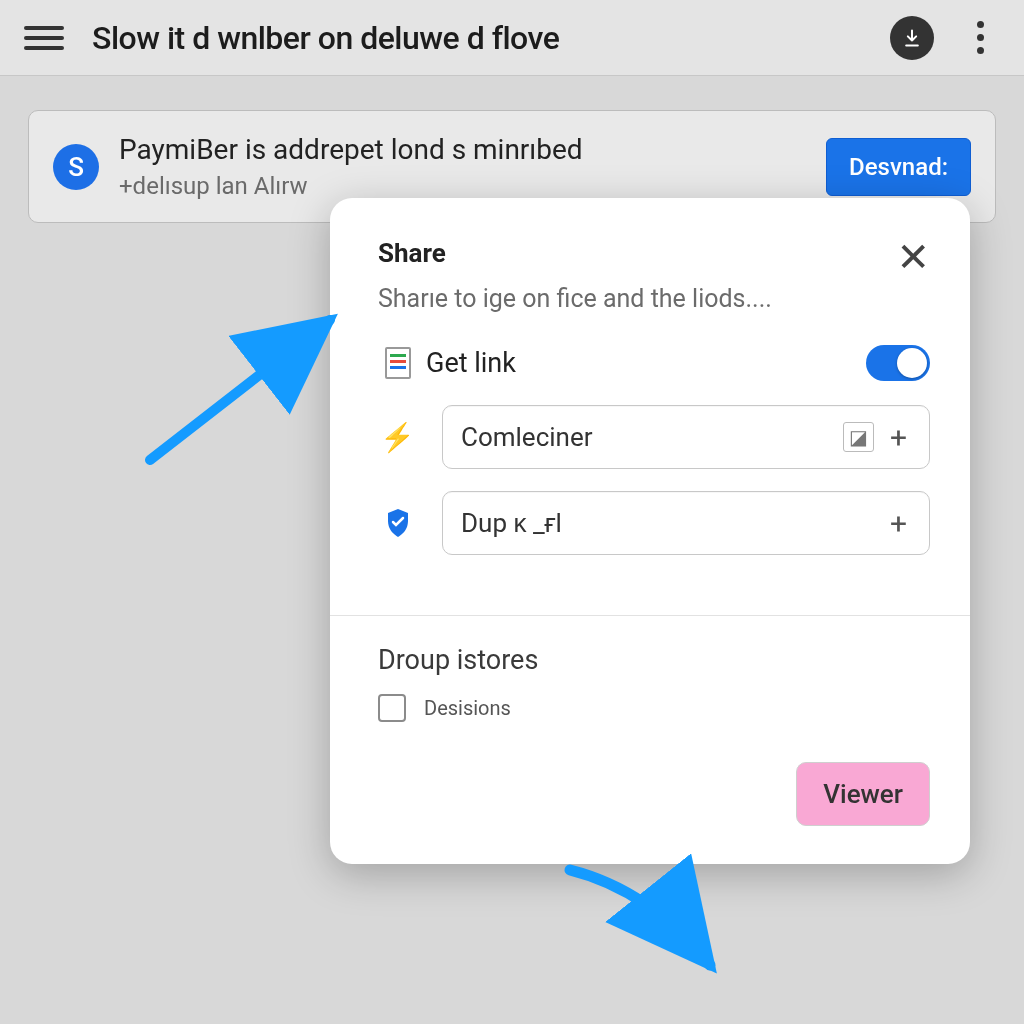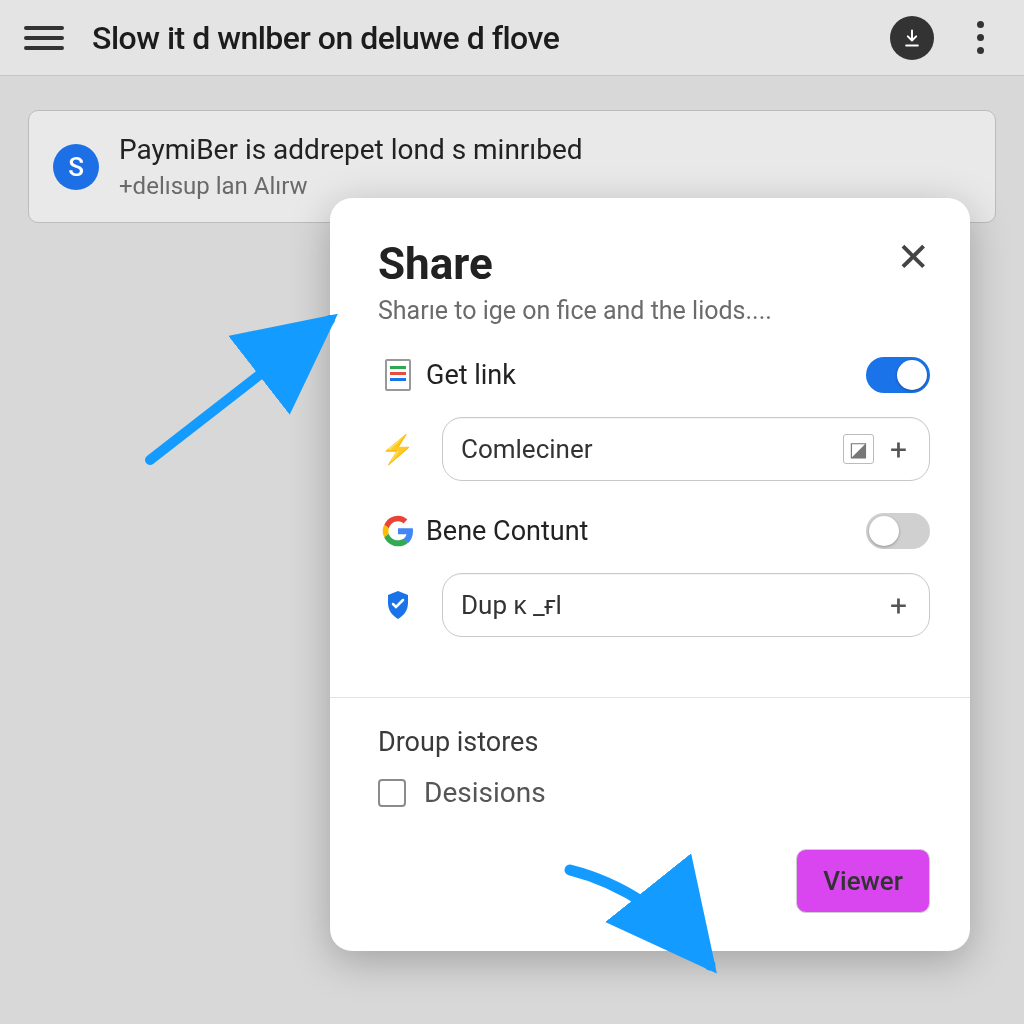--- a/index.html
+++ b/index.html
@@ -20,49 +20,49 @@
   .card-text { flex:1; }
   .card-text .line1 { font-size:28px; color:#222; }
   .card-text .line1 b { font-weight:400; }
   .card-text .line2 { margin-top:6px; font-size:24px; color:#6a6a6a; }
   .card-btn { background:#1a73e8; color:#fff; padding:14px 22px; border-radius:6px; font-size:24px; font-weight:500; cursor:pointer; border:1px solid #0f5ed2;}
 
   
   .modal { position:absolute; left:330px; top:198px; width:640px; background:#fff; border-radius:22px; box-shadow:0 10px 40px rgba(0,0,0,.25); overflow:hidden;}
   .modal-top { padding:40px 40px 24px 48px; }
   .modal-head { display:flex; align-items:flex-start; }
-  .modal-title { font-size:44px; font-weight:700; color:#222; flex:1;}
+  .modal-title { font-size:26px; font-weight:700; color:#222; flex:1;}
   .close { font-size:40px; color:#444; cursor:pointer; line-height:1; user-select:none;}
   .modal-sub { margin-top:6px; font-size:25px; color:#6b6b6b; }
 
   .row { display:flex; align-items:center; gap:8px; margin-top:30px; }
   .row .icon { width:40px; height:40px; display:flex; align-items:center; justify-content:center;}
   .row .label { font-size:27px; color:#222; flex:1; }
 
   .toggle { width:64px; height:36px; border-radius:20px; background:#1a73e8; position:relative; cursor:pointer;}
   .toggle .knob { position:absolute; right:3px; top:3px; width:30px; height:30px; background:#fff; border-radius:50%; box-shadow:0 1px 3px rgba(0,0,0,.3);}
   .toggle.off { background:#d0d0d0;}
   .toggle.off .knob { left:3px; right:auto;}
 
   .input-row { display:flex; align-items:center; gap:24px; margin-top:22px;}
   .input-row .icon { width:40px; height:40px; display:flex; align-items:center; justify-content:center;}
-  .field { flex:1; height:64px; border:1px solid #c8c8c8; border-radius:20px; display:flex; align-items:center; padding:0 18px; background:#fff; box-shadow:0 1px 0 rgba(0,0,0,.03) inset;}
+  .field { flex:1; height:64px; border:1px solid #c8c8c8; border-radius:10px; display:flex; align-items:center; padding:0 18px; background:#fff; box-shadow:0 1px 0 rgba(0,0,0,.03) inset;}
   .field .value { font-size:26px; color:#333; flex:1;}
   .field .mini { font-size:20px; color:#777; border:1px solid #bbb; padding:2px 5px; border-radius:3px; margin-right:12px;}
   .field .plus { font-size:30px; color:#555; cursor:pointer; padding:0 4px;}
 
   .hr { height:1px; background:#e2e2e2; margin-top:36px;}
   .modal-bottom { padding:28px 40px 38px 48px; }
   .section-label { font-size:27px; color:#3a3a3a; }
   .check-row { display:flex; align-items:center; gap:18px; margin-top:18px;}
   .checkbox { width:28px; height:28px; border:2px solid #8b8b8b; border-radius:4px; background:#fff; cursor:pointer;}
-  .check-label { font-size:28px; color:#555;}
+  .check-label { font-size:20px; color:#555;}
   .btn-row { display:flex; justify-content:flex-end; gap:22px; margin-top:40px;}
   .btn { padding:16px 26px; border-radius:10px; font-size:26px; font-weight:500; cursor:pointer;}
-  .btn-outline { background:#d946ef; border:1px solid #cfcfcf; color:#333;}
+  .btn-outline { background:#f9a8d4; border:1px solid #cfcfcf; color:#333;}
   .btn-primary { background:#1a73e8; border:1px solid #0f5ed2; color:#fff;}
 
   
   .arrow { position:absolute; pointer-events:none; }
 
   
   .doc-icon { width:26px; height:32px; border:2px solid #999; border-radius:2px; position:relative; background:#fff;}
   .doc-icon::before { content:""; position:absolute; left:3px; right:3px; top:5px; height:3px; background:#2da94f; box-shadow:0 6px 0 #e74c3c, 0 12px 0 #1a73e8;}
   .bolt { color:#1a73e8; font-size:28px;}
   .g-logo svg { width:32px; height:32px;}
@@ -89,20 +89,21 @@
       <span></span>
   </div>
 </div>
 
 <div class="card">
   <div class="avatar">S</div>
   <div class="card-text">
     <div class="line1"><b>PaymiBer</b><span> is addrepet lond s minrıbed</span></div>
     <div class="line2">+delısup lan Alırw</div>
   </div>
+  <div class="card-btn">Desvnad:</div>
 </div>
 
 <div class="modal">
   <div class="modal-top">
     <div class="modal-head">
       <div class="modal-title">Share</div>
       <div class="close">✕</div>
     </div>
     <div class="modal-sub">Sharıe to ige on fice and the liods....</div>
 
@@ -118,34 +119,20 @@
 
     <div class="input-row">
       <div class="icon bolt">⚡</div>
       <div class="field">
         <span class="value">Comleciner</span>
         <span class="mini">◪</span>
         <span class="plus">+</span>
       </div>
     </div>
 
-    <div class="row">
-      <div class="icon g-logo">
-        <svg viewBox="0 0 48 48">
-            <path fill="#EA4335" d="M24 9.5c3.9 0 6.6 1.7 8.1 3.1l5.9-5.9C34.4 3.2 29.7 1 24 1 14.8 1 6.9 6.6 3.4 14.7l6.9 5.4C12 13.7 17.5 9.5 24 9.5z"></path>
-            <path fill="#4285F4" d="M46.5 24.5c0-1.6-.1-3.1-.4-4.5H24v9h12.7c-.6 3-2.3 5.5-4.9 7.2l7.5 5.8c4.4-4.1 7.2-10.1 7.2-17.5z"></path>
-            <path fill="#FBBC05" d="M10.3 28.1c-.5-1.3-.8-2.7-.8-4.1s.3-2.8.8-4.1l-6.9-5.4C1.9 17.6 1 20.7 1 24s.9 6.4 2.4 9.5l6.9-5.4z"></path>
-            <path fill="#34A853" d="M24 47c6.2 0 11.4-2 15.2-5.5l-7.5-5.8c-2 1.4-4.7 2.3-7.7 2.3-6.5 0-12-4.2-13.7-10l-6.9 5.4C6.9 41.4 14.8 47 24 47z"></path>
-          </svg>
-      </div>
-      <div class="label">Bene Contunt</div>
-      <div class="toggle off">
-          <div class="knob"></div>
-        </div>
-    </div>
 
     <div class="input-row">
       <div class="icon">
         <svg class="shield" viewBox="0 0 24 28">
             <path d="M12 0l10 4v8c0 8-5 13-10 16C7 25 2 20 2 12V4l10-4z" fill="#1a73e8"></path>
             <path d="M7 13l3 3 7-7" stroke="#fff" stroke-width="2.5" fill="none" stroke-linecap="round"></path>
           </svg>
       </div>
       <div class="field">
         <span class="value">Dup ᴋ _ғl</span>

